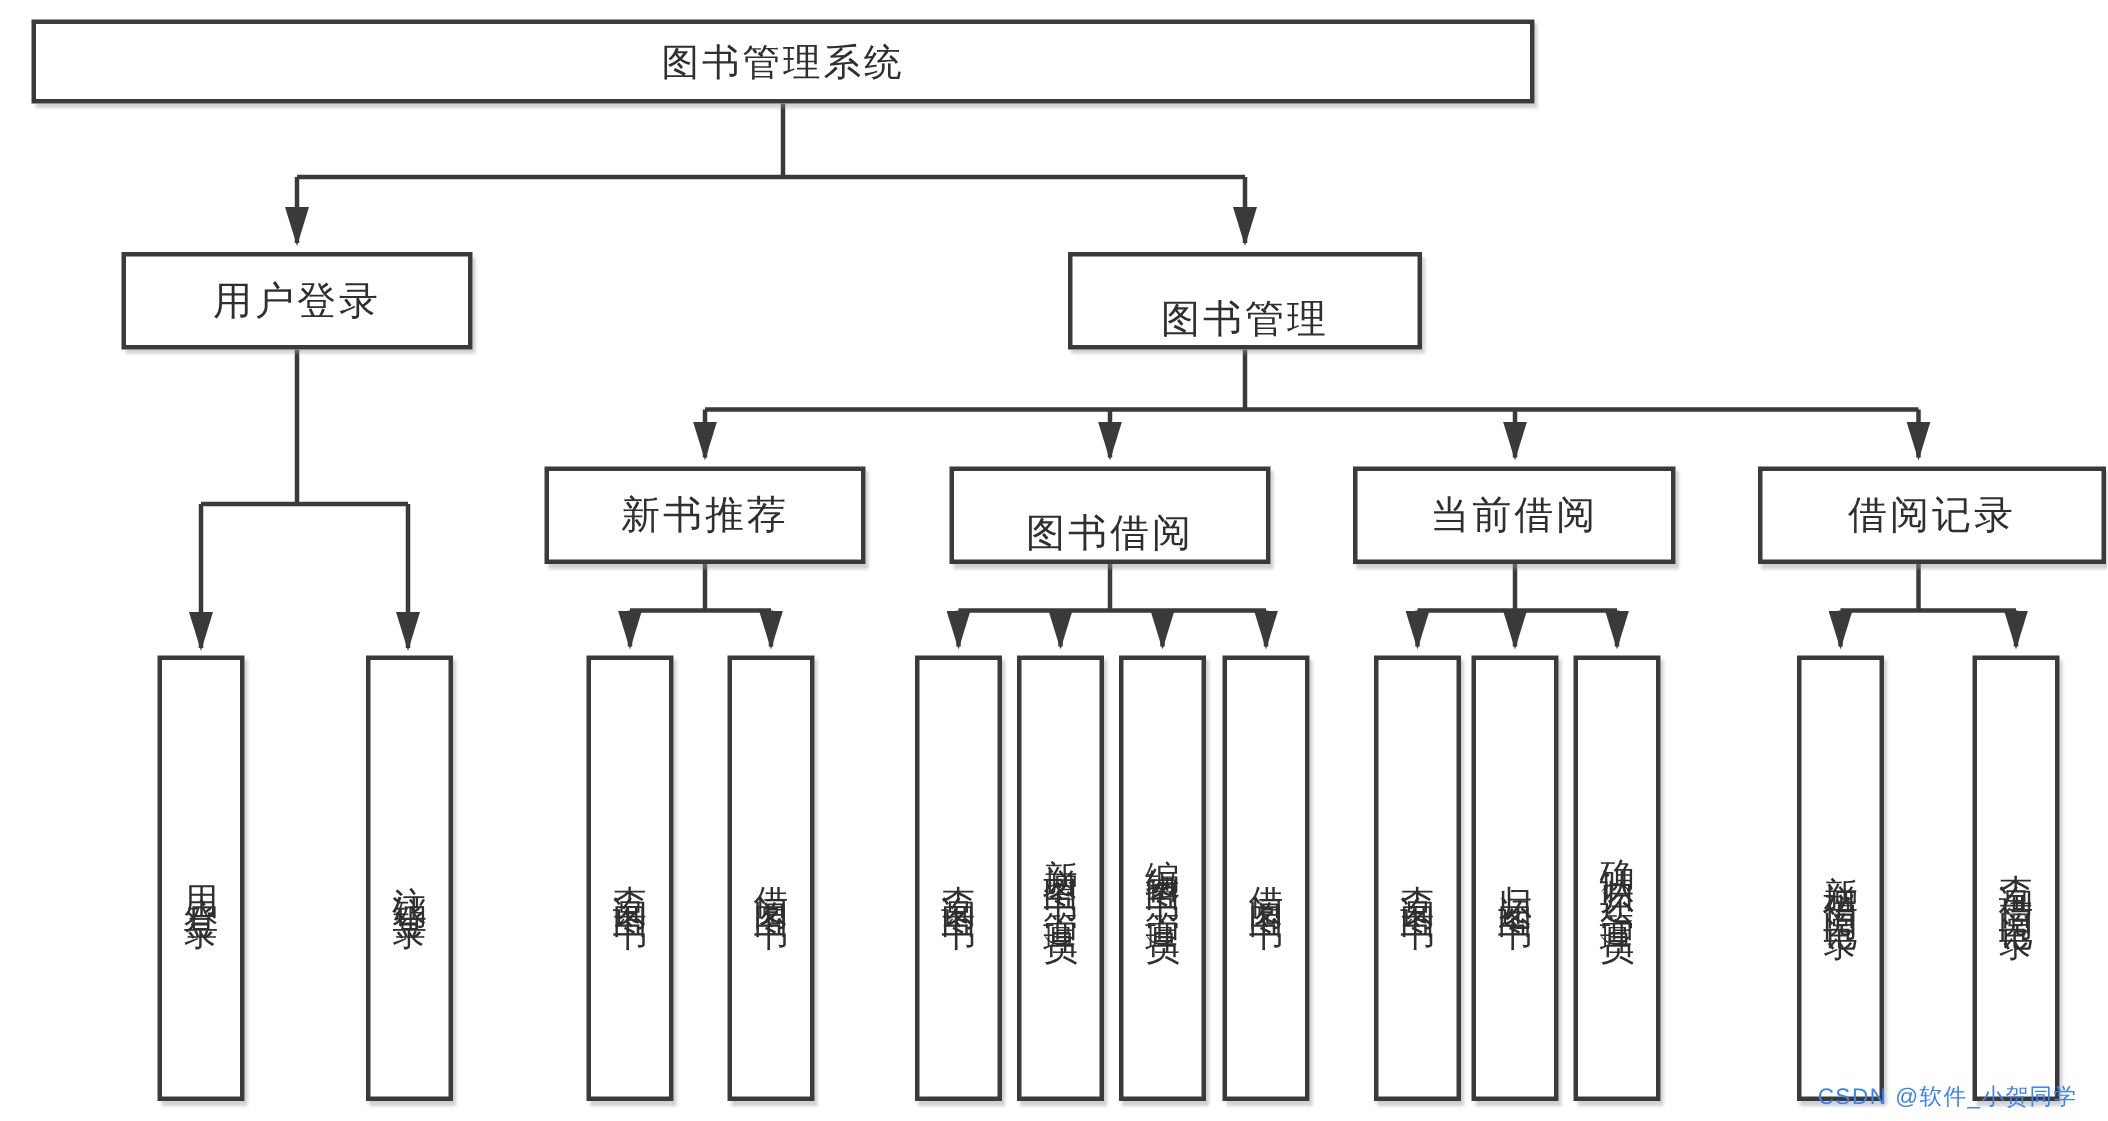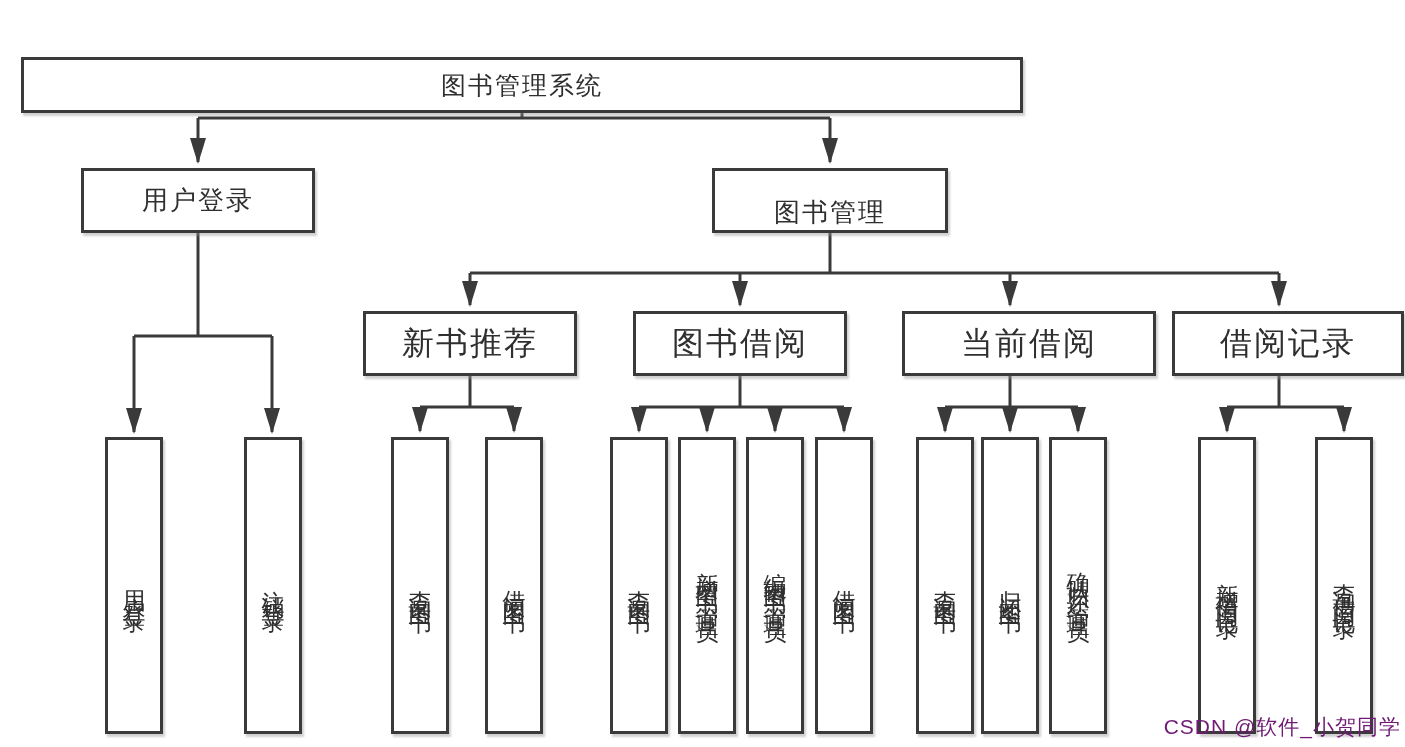--- a/index.html
+++ b/index.html
@@ -17,36 +17,36 @@
     box-sizing: border-box;
     border: 3px solid #3a3a3a;
     background: #ffffff;
     display: flex;
     align-items: center;
     justify-content: center;
     color: #2f2f2f;
     box-shadow: 2px 3px 2px rgba(150,150,150,0.45);
   }
   .h-label { letter-spacing: 2px; white-space: nowrap; }
-  .root  { font-size: 25px; margin-top: 44px; }
+  .root  { font-size: 25px; }
   .lvl2  { font-size: 26px; }
-  .lvl3  { font-size: 32px; font-family: Liberation Mono, monospace; }
+  .lvl3  { font-size: 26px; font-family: Liberation Mono, monospace; }
   .leaf  { font-size: 23px; }
   .leaf .v-label {
     writing-mode: vertical-rl;
     text-orientation: mixed;
     letter-spacing: 7px;
     line-height: 1;
   }
   .watermark {
     position: absolute;
-    right: 4px;
+    right: 20px;
     bottom: 6px;
-    font-size: 21px;
-    color: #701a75;
+    font-size: 15px;
+    color: #3b82f6;
     letter-spacing: 1px;
     z-index: 5;
     white-space: nowrap;
   }
 </style>
 </head>
 <body>
 
 <div class="canvas">
 
@@ -112,24 +112,24 @@
   <div class="node lvl2" style="left:81px; top:168px; width:234px; height:65px;">
     <span class="h-label">用户登录</span>
   </div>
   <div class="node lvl2" style="left:712px; top:168px; width:236px; height:65px;align-items:flex-end;">
     <span class="h-label">图书管理</span>
   </div>
 
   <div class="node lvl3" style="left:363px; top:311px; width:214px; height:65px;">
     <span class="h-label">新书推荐</span>
   </div>
-  <div class="node lvl3" style="left:633px; top:311px; width:214px; height:65px;">
+  <div class="node lvl3" style="left:633px; top:311px; width:214px; height:65px;align-items:flex-end;">
     <span class="h-label">图书借阅</span>
   </div>
-  <div class="node lvl3" style="left:902px; top:311px; width:254px; height:65px;">
+  <div class="node lvl3" style="left:902px; top:311px; width:215px; height:65px;">
     <span class="h-label">当前借阅</span>
   </div>
   <div class="node lvl3" style="left:1172px; top:311px; width:232px; height:65px;">
     <span class="h-label">借阅记录</span>
   </div>
 
   <div class="node leaf" style="left:105px; top:437px; width:58px; height:297px;">
     <span class="v-label">用户登录</span>
   </div>
   <div class="node leaf" style="left:244px; top:437px; width:58px; height:297px;">

